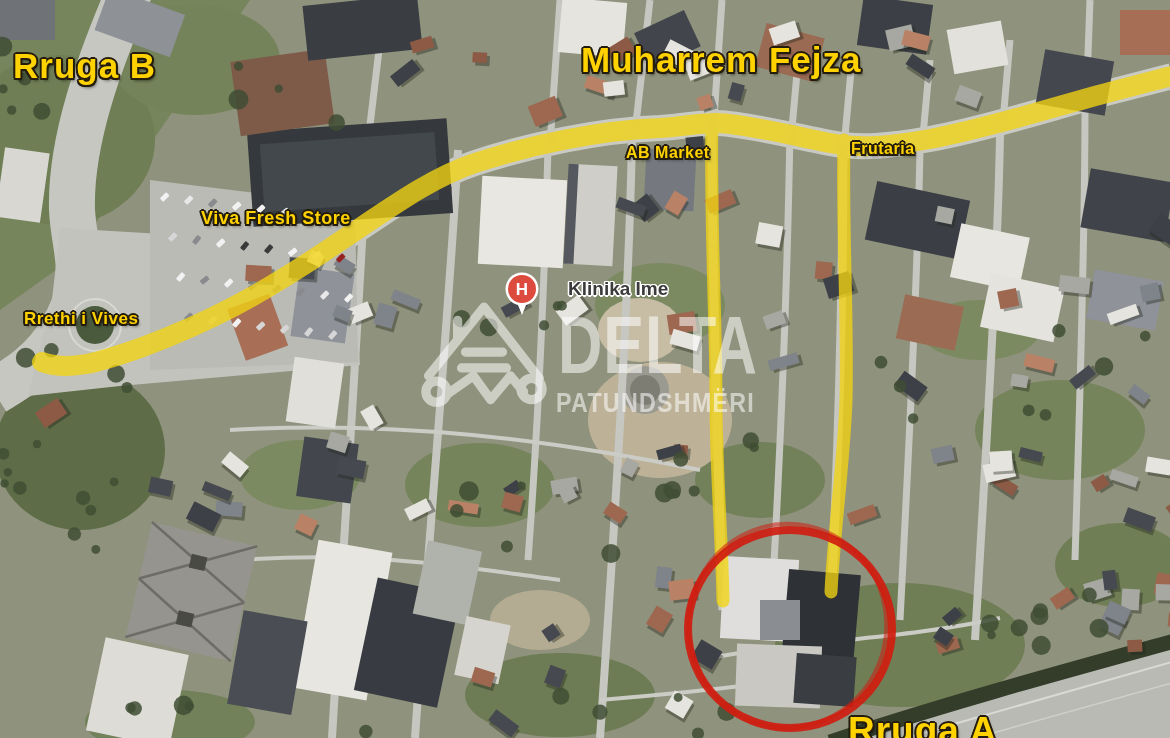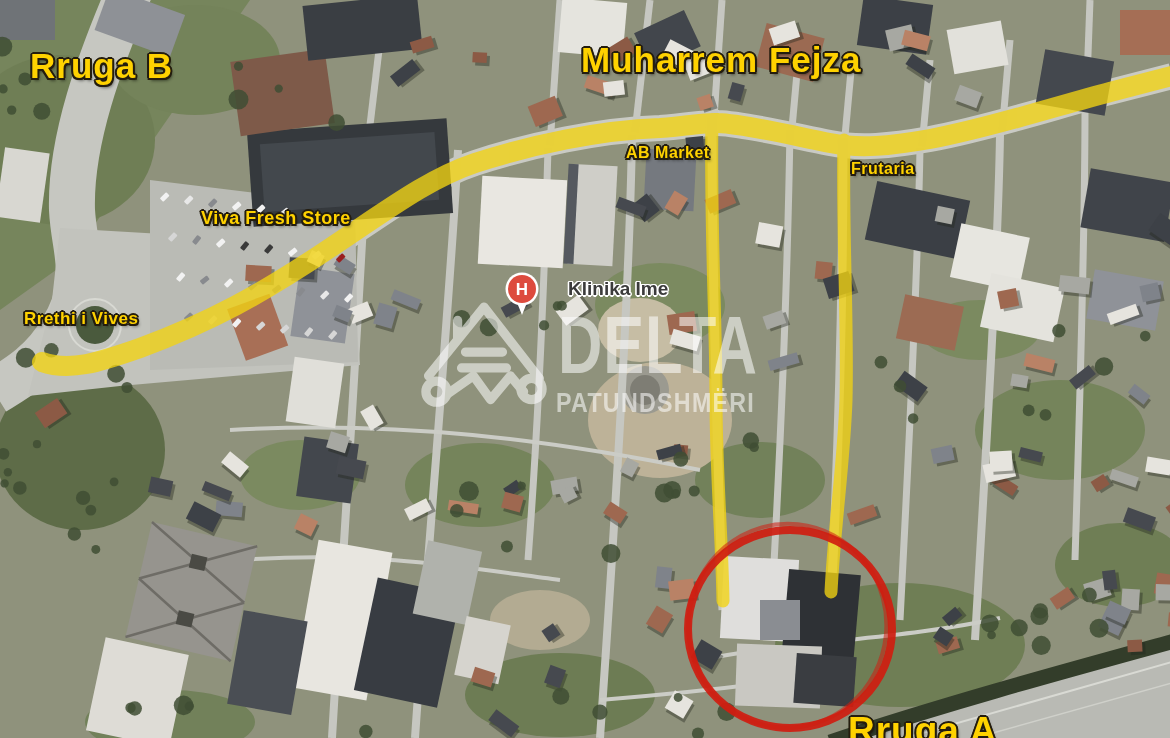--- a/index.html
+++ b/index.html
@@ -470,25 +470,25 @@
     </g>
   </svg>
 
   <svg id="hospital-pin" width="42" height="50" viewBox="0 0 42 50">
     <path d="M17,36 L25,36 L21,46 Z" fill="#ffffff"></path>
     <circle cx="21" cy="20" r="16.5" fill="#ffffff"></circle>
     <circle cx="21" cy="20" r="14" fill="#dd4b3e"></circle>
     <text x="21" y="26" text-anchor="middle" font-size="17" font-weight="bold" fill="#ffffff" font-family="Liberation Sans, sans-serif">H</text>
   </svg>
 
-  <div class="ylab big" style="left: 30px; top: 48px; color: rgb(255, 210, 0);">Rruga B</div>
+  <div class="ylab big" style="left: 13px; top: 48px; color: rgb(255, 210, 0);">Rruga B</div>
   <div class="ylab big" style="left: 581px; top: 42px; color: rgb(255, 210, 0);">Muharrem Fejza</div>
   <div class="ylab mid" style="left: 201px; top: 169px; color: rgb(255, 210, 0);">Viva Fresh Store</div>
   <div class="ylab sm" style="left: 626px; top: 145px; color: rgb(255, 210, 0);">AB Market</div>
-  <div class="ylab sm" style="left: 851px; top: 141px; color: rgb(255, 210, 0); margin-top: 20px;">Frutaria</div>
+  <div class="ylab sm" style="left: 851px; top: 141px; color: rgb(255, 210, 0);">Frutaria</div>
   <div class="ylab" style="left: 24px; top: 310px; font-size: 17px; color: rgb(255, 210, 0);">Rrethi i Vives</div>
   <div class="ylab big" style="left: 848px; top: 712px; font-size: 37px; color: rgb(255, 210, 0);">Rruga A</div>
 
   <div class="maplab" style="left: 553px; top: 278px; color: rgb(59, 59, 59);">Klinika Ime</div>
 
   <div id="watermark">
     <svg width="132" height="132" viewBox="0 0 100 100" style="position:absolute;left:0;top:0;">
       <g stroke="#ffffff" stroke-width="7" fill="none" stroke-linecap="round" stroke-linejoin="round">
         <path d="M8,62 L50,10 L92,64"></path>
         <path d="M30,20 L30,34"></path>

